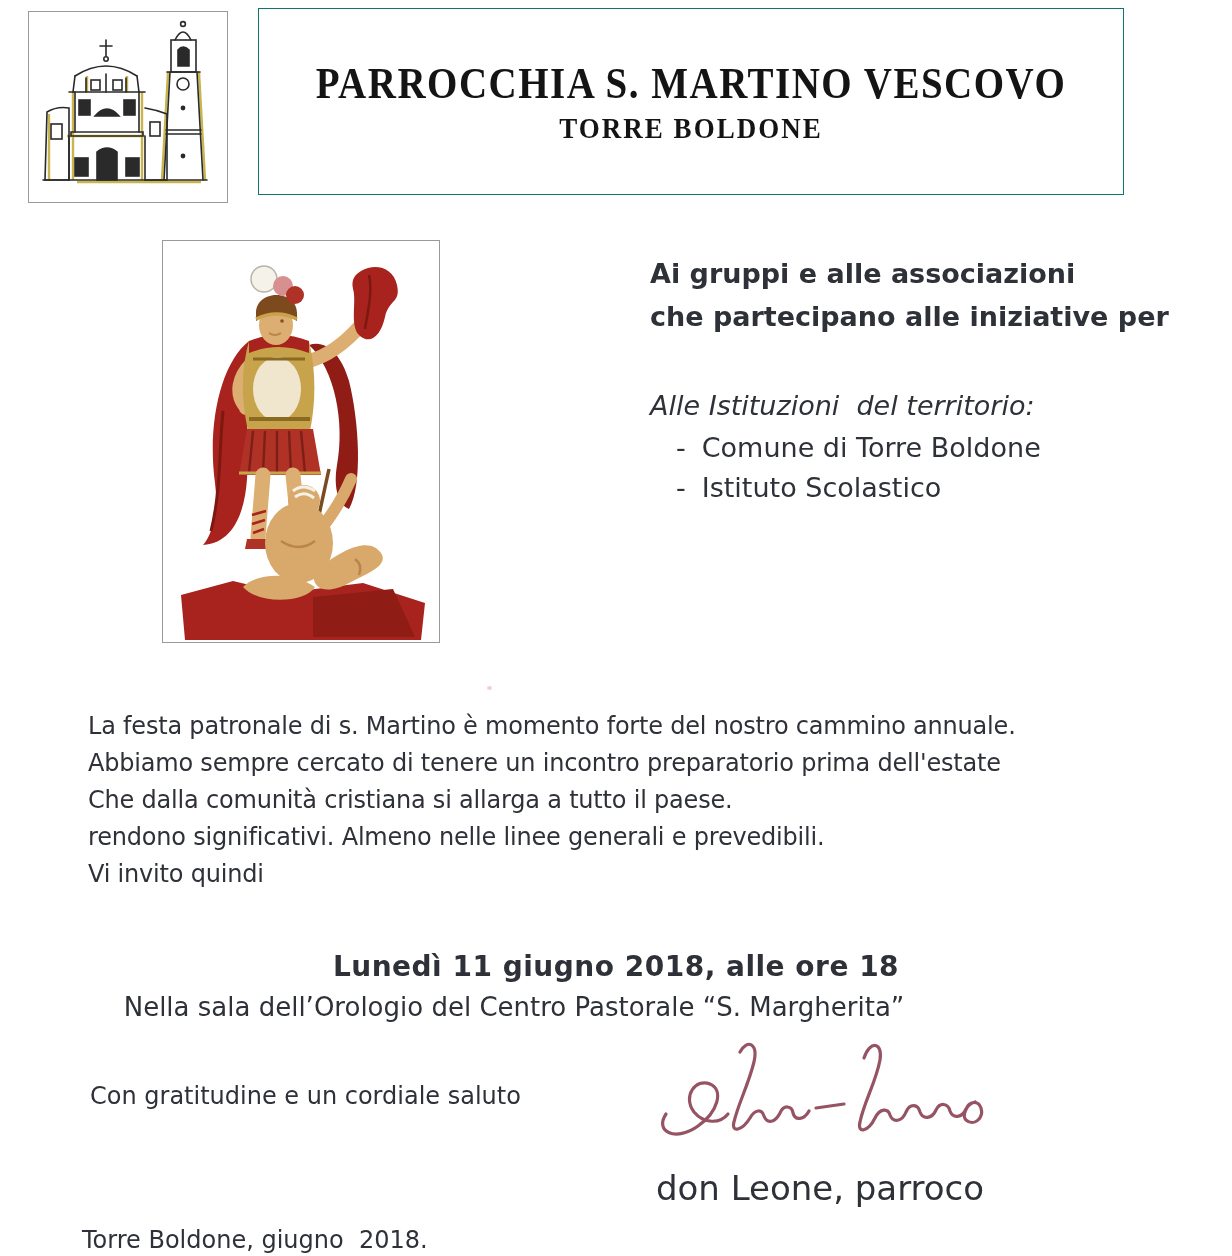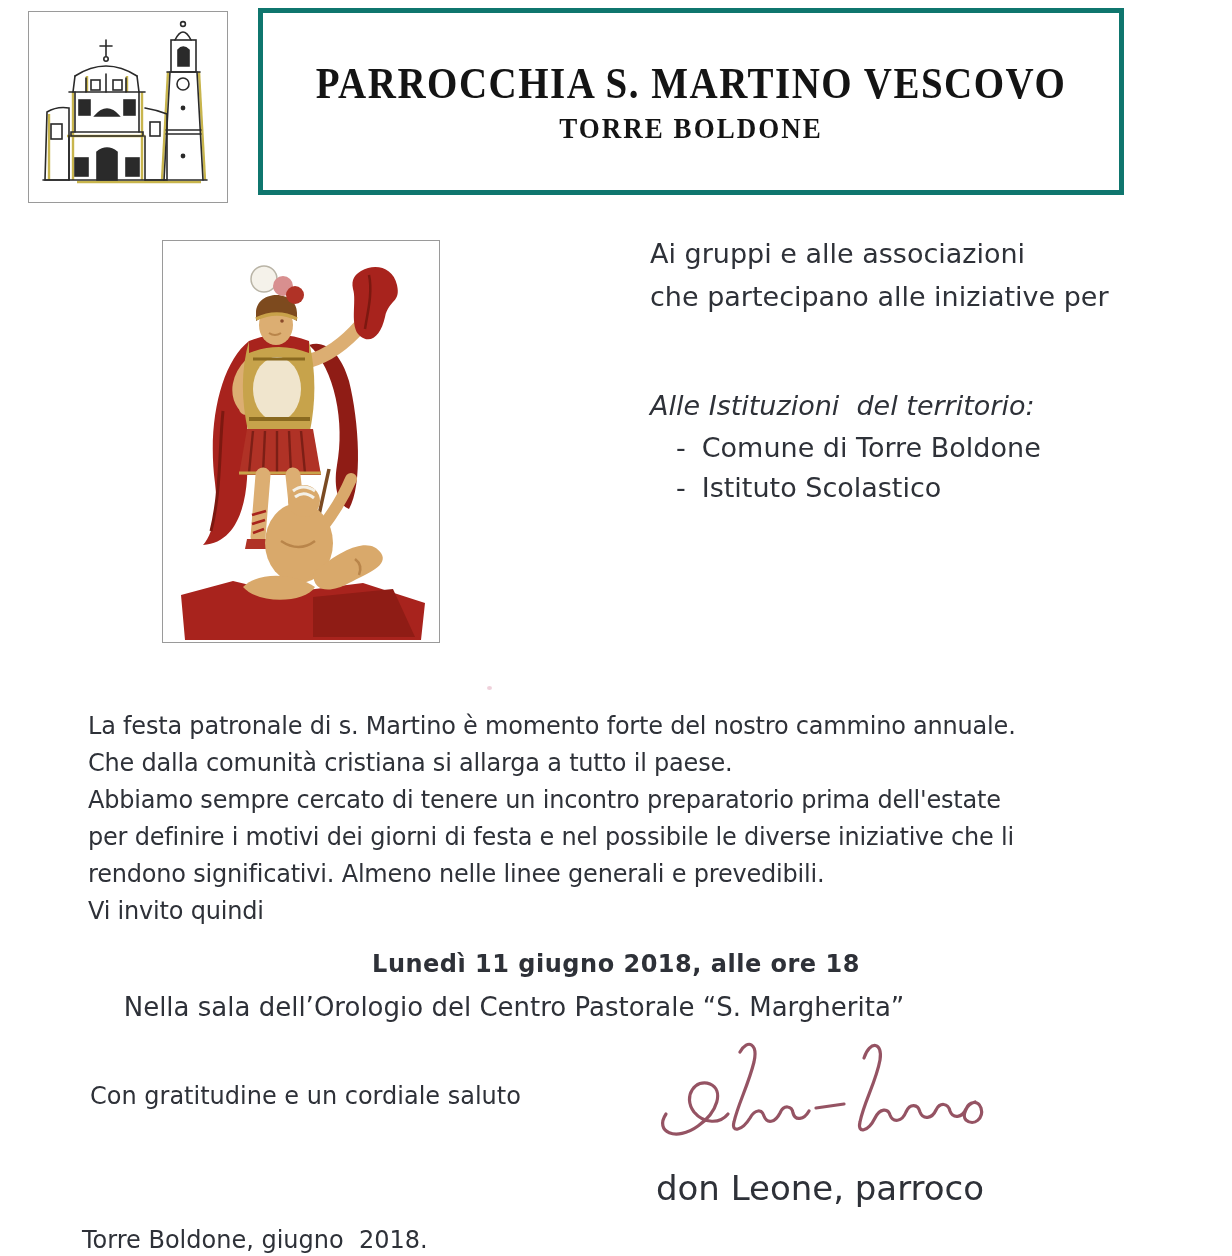--- a/index.html
+++ b/index.html
@@ -4,42 +4,42 @@
 <style>
   html,body{margin:0;padding:0;background:#ffffff;}
   .page{position:relative;width:1232px;height:1256px;background:#ffffff;overflow:hidden;
         font-family:"DejaVu Sans",sans-serif;color:#2e3138;}
   .t{white-space:pre-wrap;}
 
   
   .logo-box{position:absolute;left:28px;top:11px;width:200px;height:192px;
             border:1px solid #9a9a9a;background:#fff;box-sizing:border-box;}
   .header-box{position:absolute;left:258px;top:8px;width:866px;height:187px;
-              border:5px solid #0f766e;background:#fff;box-sizing:border-box;
+              border:1px solid #0f766e;background:#fff;box-sizing:border-box;
               display:flex;flex-direction:column;align-items:center;justify-content:center;}
   .header-title{font-family:"Liberation Serif","DejaVu Serif",serif;font-weight:900;
                 font-size:39px;letter-spacing:1.5px;color:#141414;transform:scaleY(1.12);}
   .header-subtitle{font-family:"Liberation Serif","DejaVu Serif",serif;font-weight:900;
                    font-size:27px;letter-spacing:2px;color:#141414;margin-top:8px;transform:scaleY(1.1);}
 
   
   .statue-box{position:absolute;left:162px;top:240px;width:278px;height:403px;
               border:1px solid #9a9a9a;background:#fff;box-sizing:border-box;}
 
   
-  .recipients{position:absolute;left:650px;top:232px;font-size:27px;line-height:43px;}
+  .recipients{position:absolute;left:650px;top:252px;font-size:27px;line-height:43px;font-weight:bold;}
   .inst-head{position:absolute;left:650px;top:390px;font-size:27px;font-style:italic;}
   .inst-item1{position:absolute;left:676px;top:432px;font-size:27px;display:flex;gap:16px;}
   .inst-item2{position:absolute;left:676px;top:472px;font-size:27px;display:flex;gap:16px;}
 
   
   .body-block{position:absolute;left:88px;top:708px;font-size:24px;line-height:37px;letter-spacing:-0.2px;}
 
   .meeting-date{position:absolute;left:0;top:950px;width:1232px;text-align:center;
-                font-size:24px;font-weight:bold;letter-spacing:0.5px;}
+                font-size:28px;font-weight:bold;letter-spacing:0.5px;}
   .meeting-loc{position:absolute;left:0;top:992px;width:1028px;text-align:center;font-size:26px;}
 
   .salutation{position:absolute;left:90px;top:1082px;font-size:24px;}
   .signature{position:absolute;left:652px;top:1034px;width:348px;height:120px;}
   .signer{position:absolute;left:640px;top:1168px;width:360px;text-align:center;font-size:34px;}
   .footer-line{position:absolute;left:82px;top:1226px;font-size:24px;}
 
   .speck{position:absolute;left:487px;top:686px;width:5px;height:4px;border-radius:50%;
          background:#e7b8c8;opacity:.65;}
 </style>
@@ -191,23 +191,22 @@
   </div>
   <div class="inst-item2">
     <span class="t">-</span>
     <span class="t">Istituto Scolastico</span>
   </div>
 
   <div class="speck"></div>
 
   <div class="body-block">
     <div class="t">La festa patronale di s. Martino è momento forte del nostro cammino annuale.</div>
+    <div class="t">Abbiamo sempre cercato di tenere un incontro preparatorio prima dell'estate</div>
     <div class="t">Che dalla comunità cristiana si allarga a tutto il paese.</div>
-    <div class="t">Abbiamo sempre cercato di tenere un incontro preparatorio prima dell'estate</div>
-    <div class="t">per definire i motivi dei giorni di festa e nel possibile le diverse iniziative che li</div>
     <div class="t">rendono significativi. Almeno nelle linee generali e prevedibili.</div>
     <div class="t">Vi invito quindi</div>
   </div>
 
   <div class="meeting-date t">Lunedì 11 giugno 2018, alle ore 18</div>
   <div class="meeting-loc t">Nella sala dell’Orologio del Centro Pastorale “S. Margherita”</div>
 
   <div class="salutation t">Con gratitudine e un cordiale saluto</div>
 
   <div class="signature">

